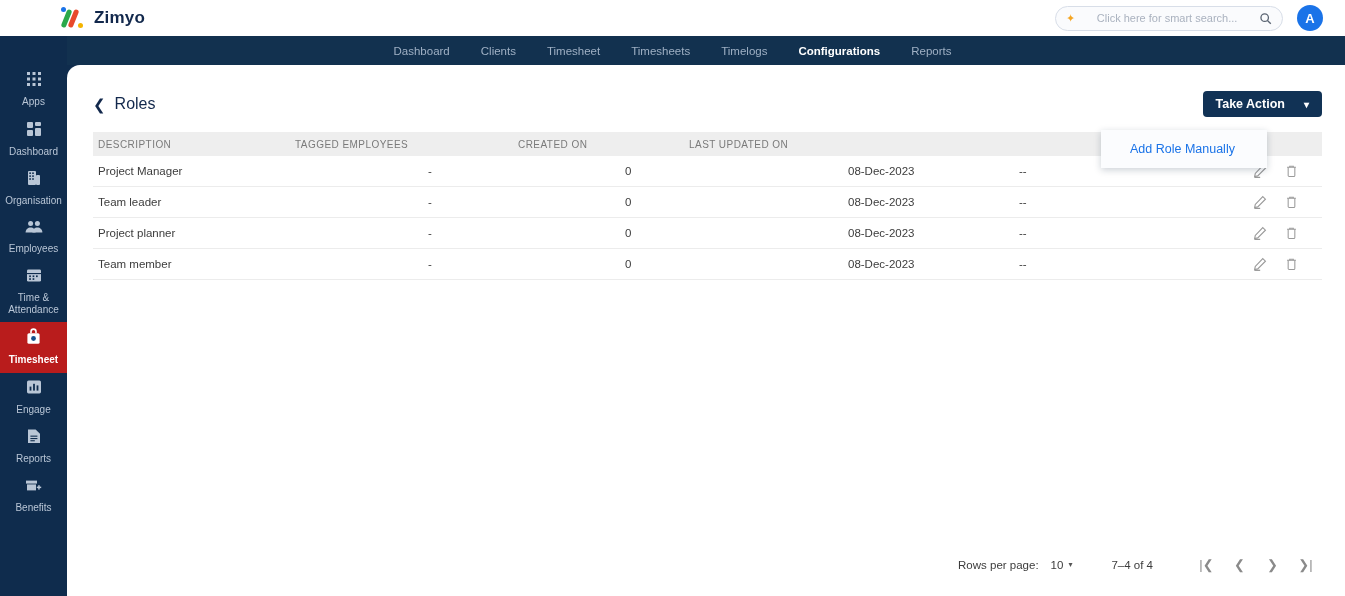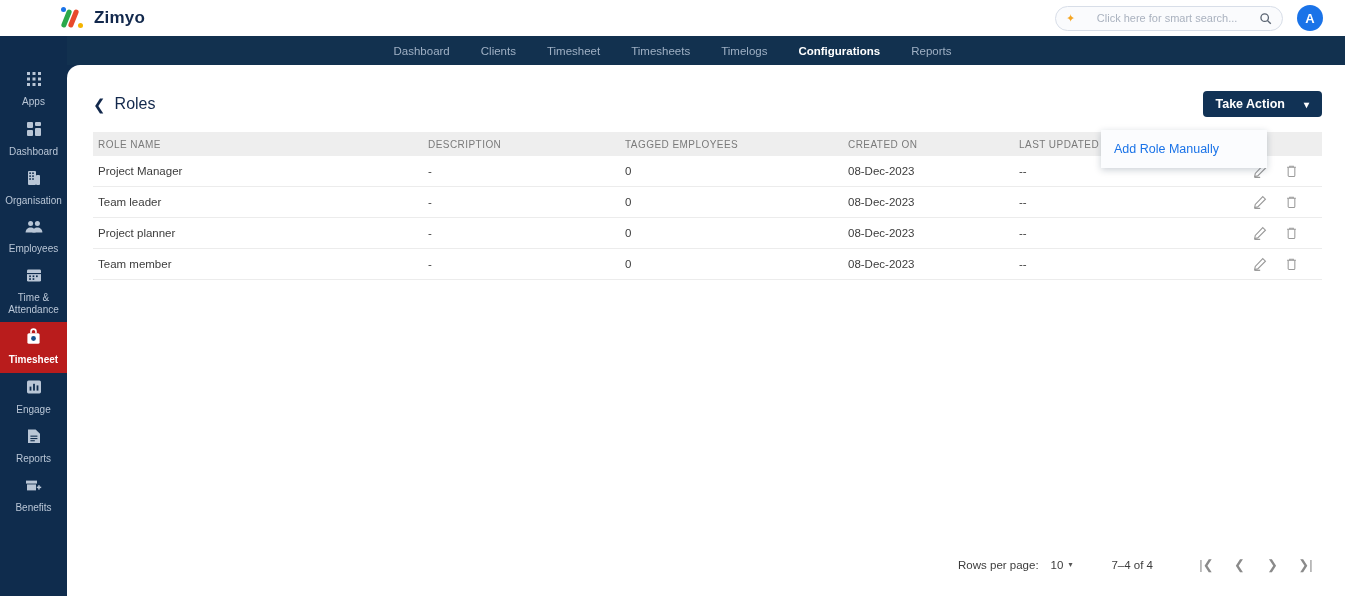--- a/index.html
+++ b/index.html
@@ -78,21 +78,21 @@
     margin-left: auto; background: #113255; color: #fff; border: 0; border-radius: 4px;
     height: 26px; padding: 0 13px; font-size: 12.5px; font-weight: bold;
     font-family: "Liberation Sans", sans-serif; display: flex; align-items: center; gap: 19px; cursor: pointer;
   }
   .action-btn .cv { font-size: 10px; }
 
   
   .dropdown {
     position: absolute; top: 130px; left: 1101px; width: 166px; height: 38px;
     background: #fbfcfe; box-shadow: 0 2px 7px rgba(20,40,70,.22); z-index: 40;
-    display: flex; align-items: center; padding-left: 13px;
+    display: flex; align-items: center; padding-left: 29px;
   }
   .dropdown-item { font-size: 12.5px; color: #1a73e8; cursor: pointer; }
 
   
   .table { margin: 15px 23px 0 26px; }
   .trow { display: flex; align-items: center; border-bottom: 1px solid #ececec; }
   .thead { background: #eeeeee; height: 24px; border-bottom: 0; }
   .thead .cell { font-size: 10px; color: #7a7a7a; letter-spacing: .45px; }
   .tbody .trow { height: 31px; }
   .cell { font-size: 11.5px; color: #3c3c3c; padding-left: 5px; }
@@ -283,21 +283,20 @@
       <span class="back-chev">❮</span>
       <span class="page-title">Roles</span>
       <button class="action-btn">
         <span>Take Action</span>
         <span class="cv">▾</span>
       </button>
     </div>
 
     <div class="table">
       <div class="trow thead">
-        <div class="cell c-name">ROLE NAME</div>
         <div class="cell c-desc">DESCRIPTION</div>
         <div class="cell c-tag">TAGGED EMPLOYEES</div>
         <div class="cell c-crt">CREATED ON</div>
         <div class="cell c-upd">LAST UPDATED ON</div>
         <div class="cell c-act"></div>
       </div>
 
       <div class="tbody">
 
         <div class="trow">

